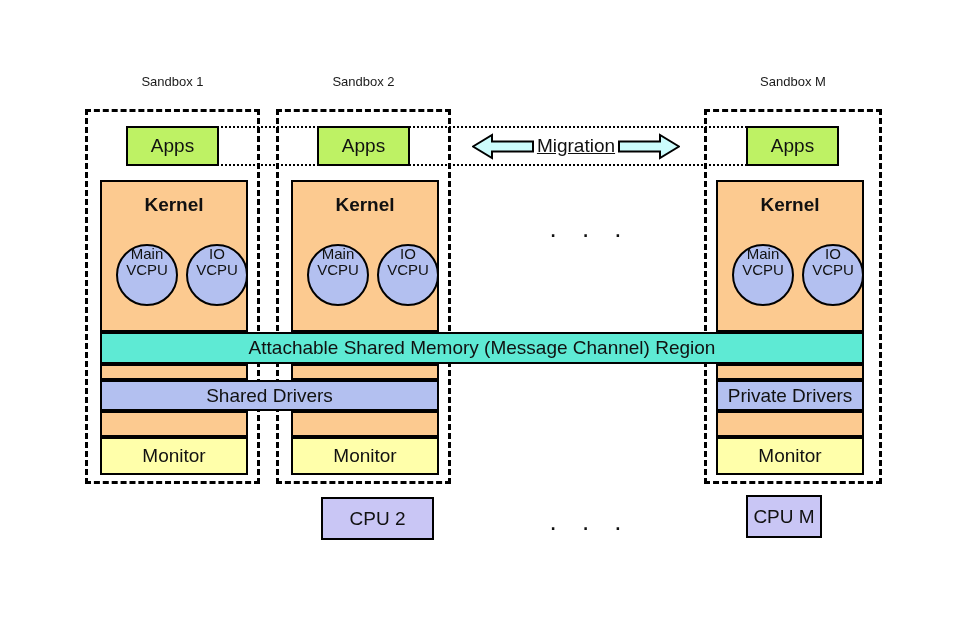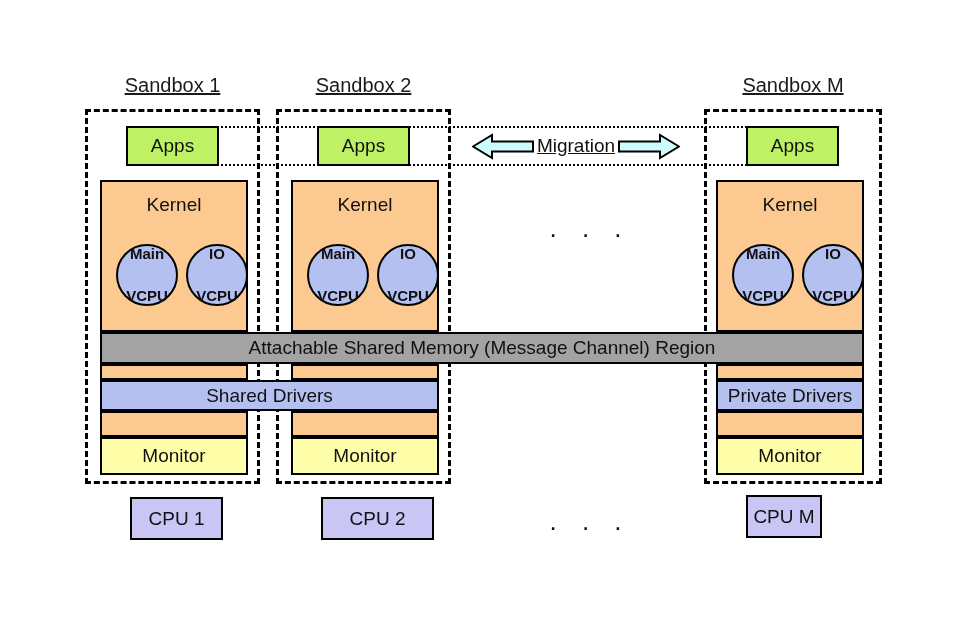--- a/index.html
+++ b/index.html
@@ -19,25 +19,24 @@
     overflow: hidden;
   }
   .abs { position: absolute; box-sizing: border-box; }
 
   
   .sandbox-box {
     border: 3px dashed #000000;
     background: transparent;
   }
   .sandbox-label {
-    font-size: 20px;
+    font-size: 13px;
     color: #1a1a1a;
     text-align: center;
     white-space: nowrap;
-    text-decoration: underline;
   }
 
   
   .blk {
     border: 2.5px solid #000000;
     display: flex;
     align-items: center;
     justify-content: center;
     font-size: 19px;
     color: #111111;
@@ -45,40 +44,40 @@
     line-height: 1.15;
   }
   .apps      { background: #bef264; }
   .kernel    { background: #fcca90; }
   .kernel-lbl{
     position: absolute;
     top: 12px; left: 0; right: 0;
     text-align: center;
     font-size: 19px;
     color: #111111;
+    font-weight: bold;
   }
-  .sharedmem { background: #a3a3a3; }
+  .sharedmem { background: #5eead4; }
   .drivers   { background: #b3c0f0; }
   .monitor   { background: #ffffaa; }
   .cpu       { background: #c9c6f5; }
   .filler    { background: #fcca90; border: 2.5px solid #000000; }
 
   
   .vcpu {
     border: 2.5px solid #000000;
     border-radius: 50%;
     background: #b3c0f0;
     display: flex;
     flex-direction: column;
     align-items: center;
-    justify-content: space-between;
+    justify-content: flex-start;
     font-size: 15px;
     color: #111111;
     line-height: 1.08;
-    font-weight: bold;
   }
 
   
   .dotband {
     border-top: 2.5px dotted #000000;
     border-bottom: 2.5px dotted #000000;
     background: transparent;
   }
 
   
@@ -176,19 +175,18 @@
   <div class="abs blk drivers" style="left:100px; top:380px; width:339px; height:31px;">Shared Drivers</div>
 
   <div class="abs filler" style="left:100px; top:411px; width:148px; height:26px;"></div>
   <div class="abs filler" style="left:291px; top:411px; width:148px; height:26px;"></div>
   <div class="abs filler" style="left:716px; top:411px; width:148px; height:26px;"></div>
 
   <div class="abs blk monitor" style="left:100px; top:437px; width:148px; height:38px;">Monitor</div>
   <div class="abs blk monitor" style="left:291px; top:437px; width:148px; height:38px;">Monitor</div>
   <div class="abs blk monitor" style="left:716px; top:437px; width:148px; height:38px;">Monitor</div>
 
-  <div class="abs blk cpu" style="left:130px; top:497px; width:93px; height:43px;">CPU 1</div>
   <div class="abs blk cpu" style="left:321px; top:497px; width:113px; height:43px;">CPU 2</div>
   <div class="abs blk cpu" style="left:746px; top:495px; width:76px; height:43px;">CPU M</div>
 
   <div class="abs dots" style="left:500px; top:508px; width:180px;">. . .</div>
 
 </div>
 
 </body></html>

